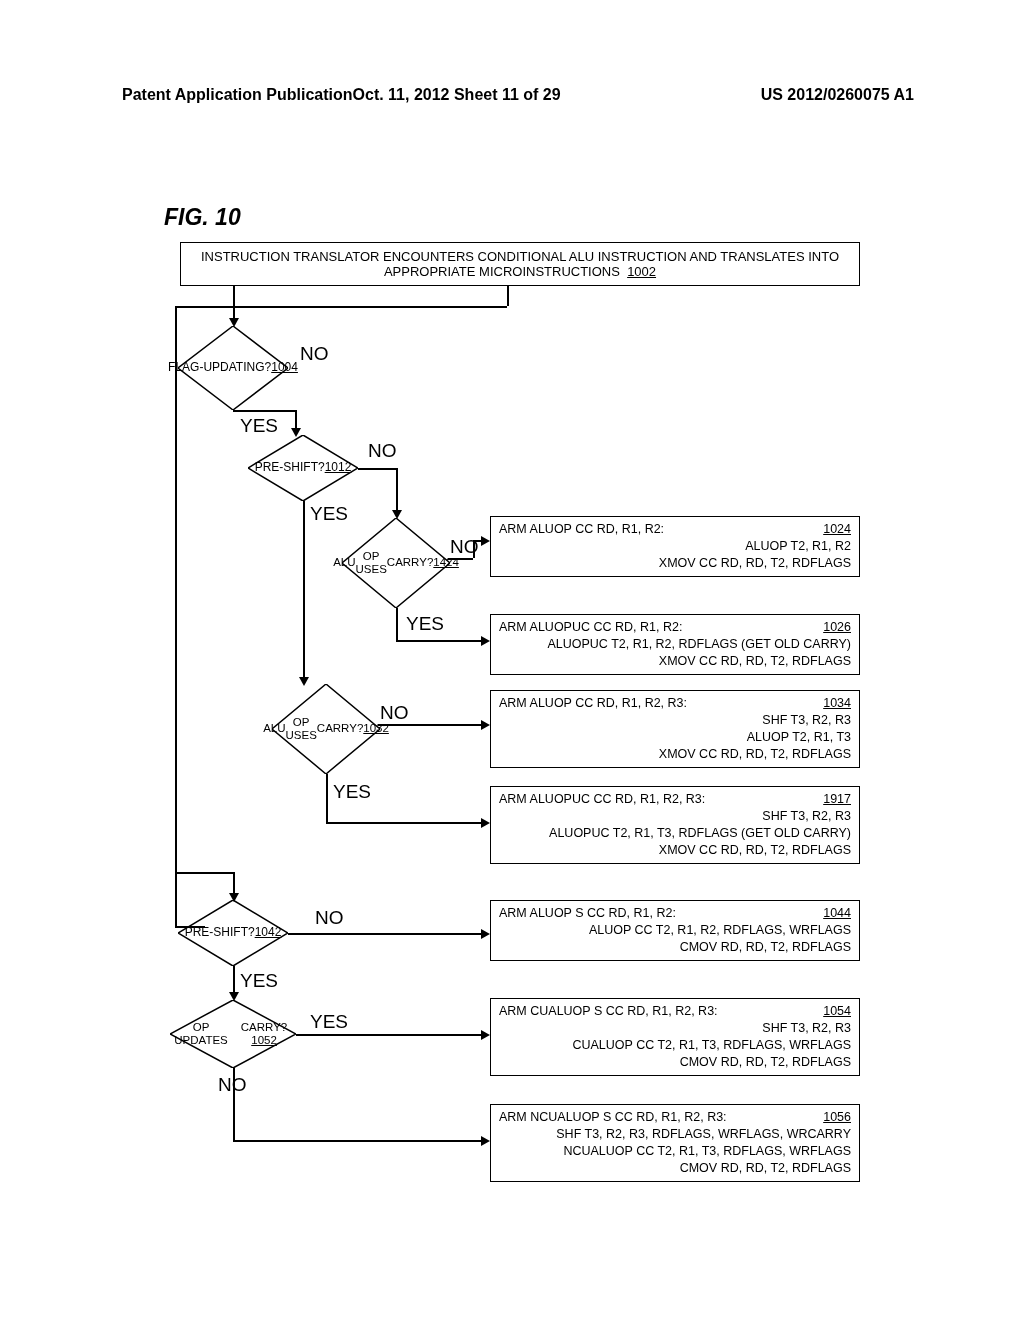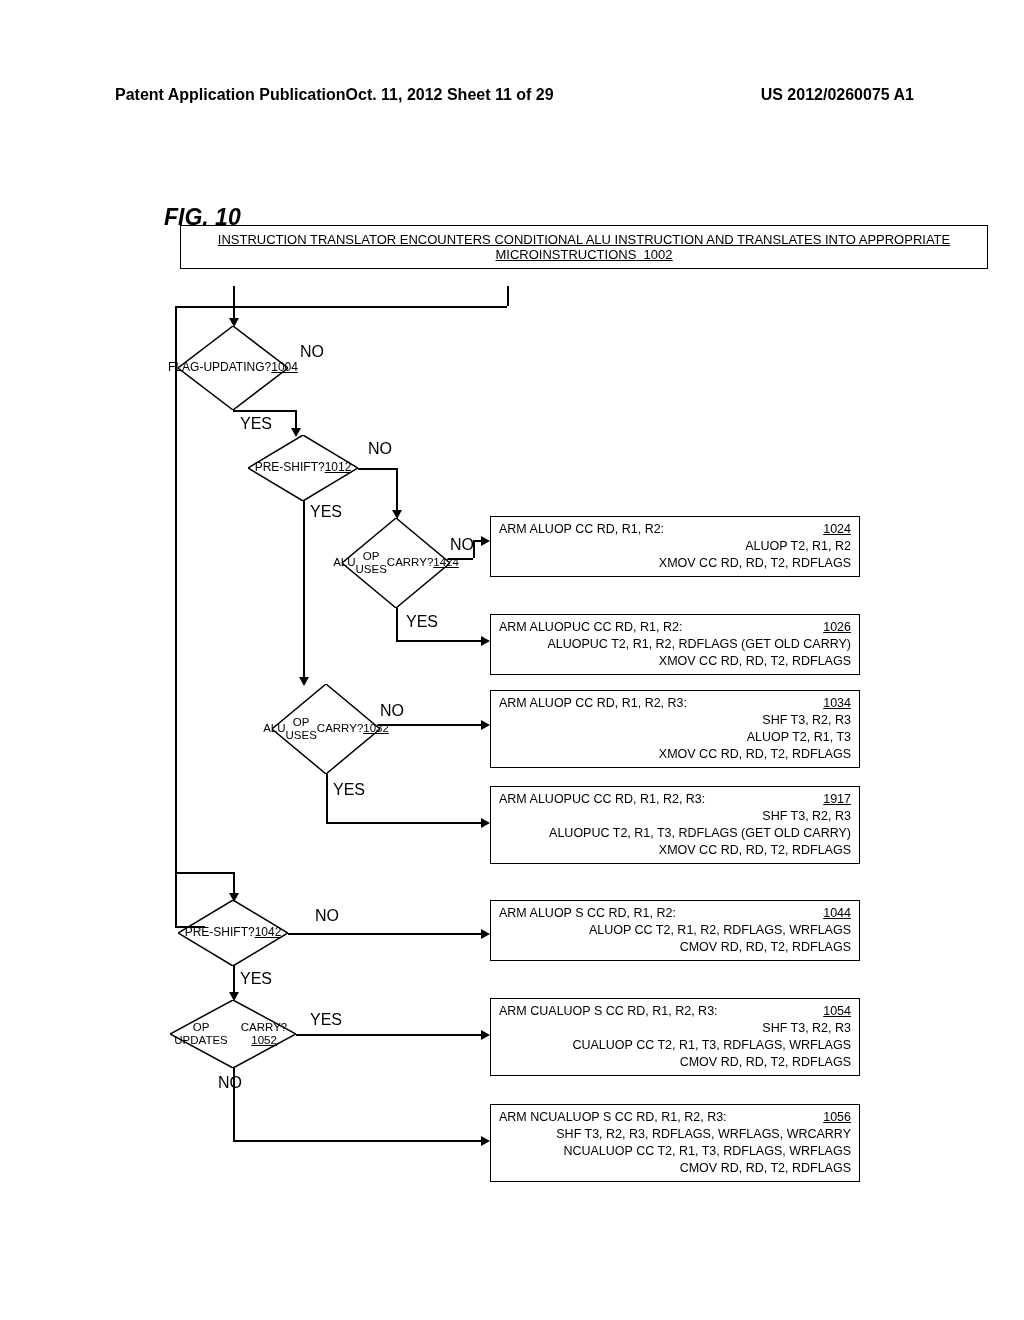--- a/index.html
+++ b/index.html
@@ -11,21 +11,21 @@
   }
   .page {
     width: 1024px;
     height: 1320px;
     position: relative;
     background: #fff;
   }
   .header {
     position: absolute;
     top: 86px;
-    left: 5px;
+    left: 12px;
     right: 0;
     display: flex;
     justify-content: space-between;
     font-size: 16px;
     font-weight: bold;
     padding: 0 110px;
   }
   .header-left { }
   .header-center { text-align: left; flex-grow: 1; }
   .header-right { white-space: nowrap; }
@@ -69,21 +69,21 @@
     line-height: 1.35;
   }
   .result-box .ref {
     float: right;
     text-decoration: underline;
     margin-left: 12px;
   }
   .result-box .indent { padding-left: 16px; text-align: right; }
   .yn {
     position: absolute;
-    font-size: 16px;
+    font-size: 19px;
   }
   .ul { text-decoration: underline; }
 
   
   .line {
     position: absolute;
     background: #000;
   }
   .hline { height: 1.5px; }
   .vline { width: 1.5px; }
@@ -108,21 +108,21 @@
 <div class="page">
 
   <div class="header">
     <div class="header-left">Patent Application Publication</div>
     <div class="header-center">Oct. 11, 2012  Sheet 11 of 29</div>
     <div class="header-right">US 2012/0260075 A1</div>
   </div>
 
   <div class="fig-label" style="left:164px; top:204px;">FIG. 10</div>
 
-  <div class="box-start" style="left:180px; top:225px; width:808px;text-decoration:underline;">
+  <div class="box-start" style="left:180px; top:242px; width:680px;">
     <span>INSTRUCTION TRANSLATOR ENCOUNTERS CONDITIONAL ALU INSTRUCTION AND TRANSLATES INTO APPROPRIATE MICROINSTRUCTIONS</span>&nbsp;&nbsp;<span class="ul">1002</span>
   </div>
 
   <div class="line vline" style="left:233px; top:286px; height:34px;"></div>
   <div class="arrow-down" style="left:228.5px; top:318px;"></div>
 
   <div class="line vline" style="left:507px; top:286px; height:20px;"></div>
   <div class="line hline" style="left:175px; top:306px; width:332px;"></div>
   <div class="line vline" style="left:175px; top:306px; height:620px;"></div>
   <div class="line hline" style="left:175px; top:926px; width:30px;"></div>

